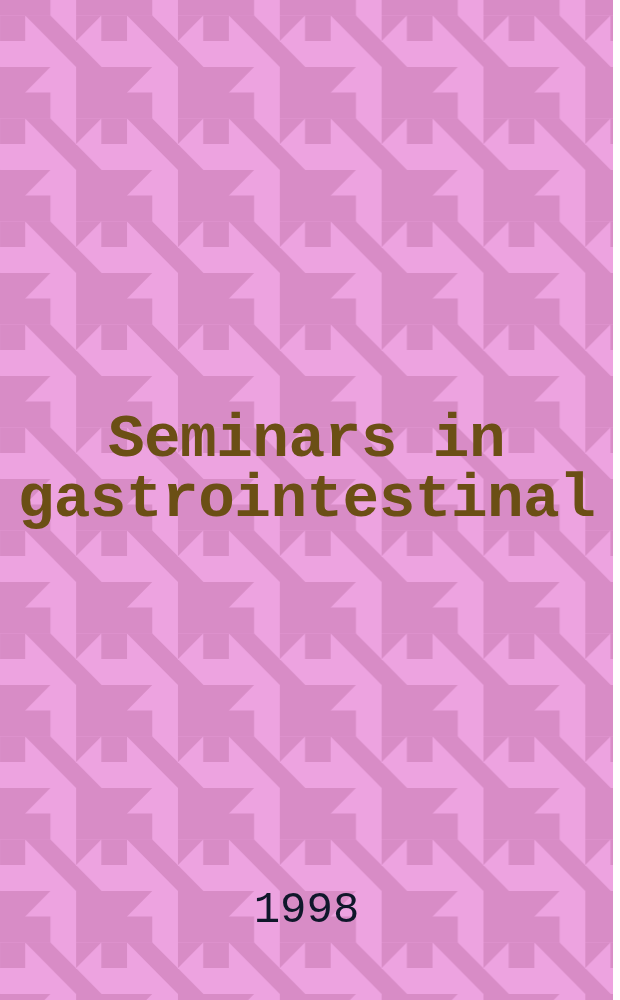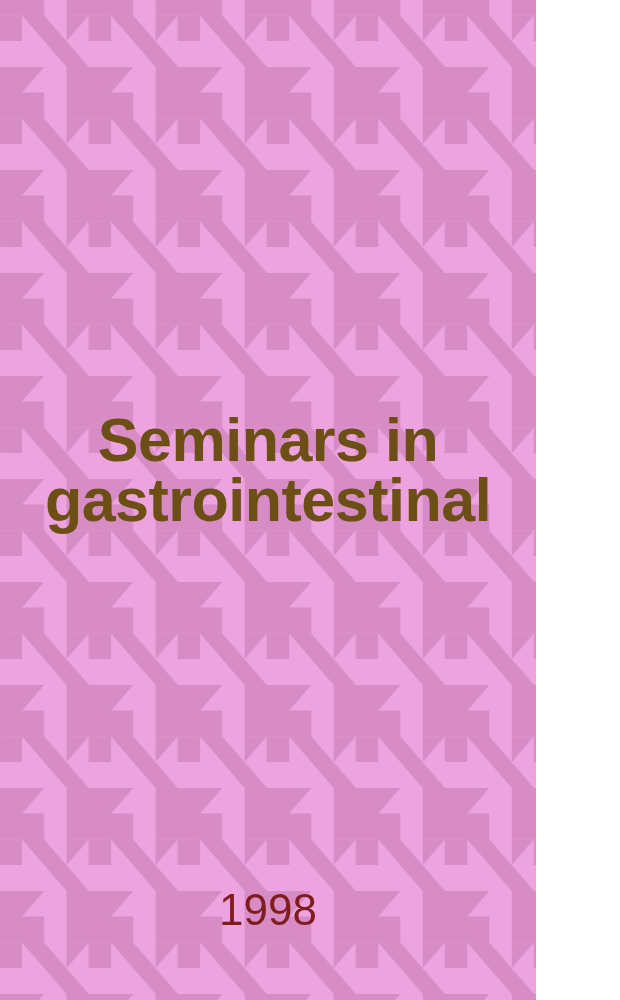--- a/index.html
+++ b/index.html
@@ -3,25 +3,25 @@
 <meta charset="utf-8">
 <style>
   html, body {
     margin: 0;
     padding: 0;
     background: #ffffff;
   }
 
   #cover {
     position: relative;
-    width: 536px;
+    width: 613px;
     height: 1000px;
     overflow: hidden;
     background-color: #eda3e0;
-    font-family: Liberation Sans, sans-serif;
+    font-family: Liberation Mono, monospace;
   }
 
   
   #pattern {
     position: absolute;
     inset: 0;
     z-index: 0;
   }
   #pattern svg {
     display: block;
@@ -55,21 +55,21 @@
   #title-line-2 { font-size: 61px; }
   #title-line-3 { font-size: 61px; }
 
   #year {
     position: absolute;
     z-index: 2;
     left: 0;
     right: 0;
     top: 885px;
     text-align: center;
-    color: #7f1d1d;
+    color: #0f172a;
     font-size: 44px;
     font-weight: normal;
     letter-spacing: 0px;
   }
 </style>
 </head>
 <body>
 
 <div id="cover">
 

